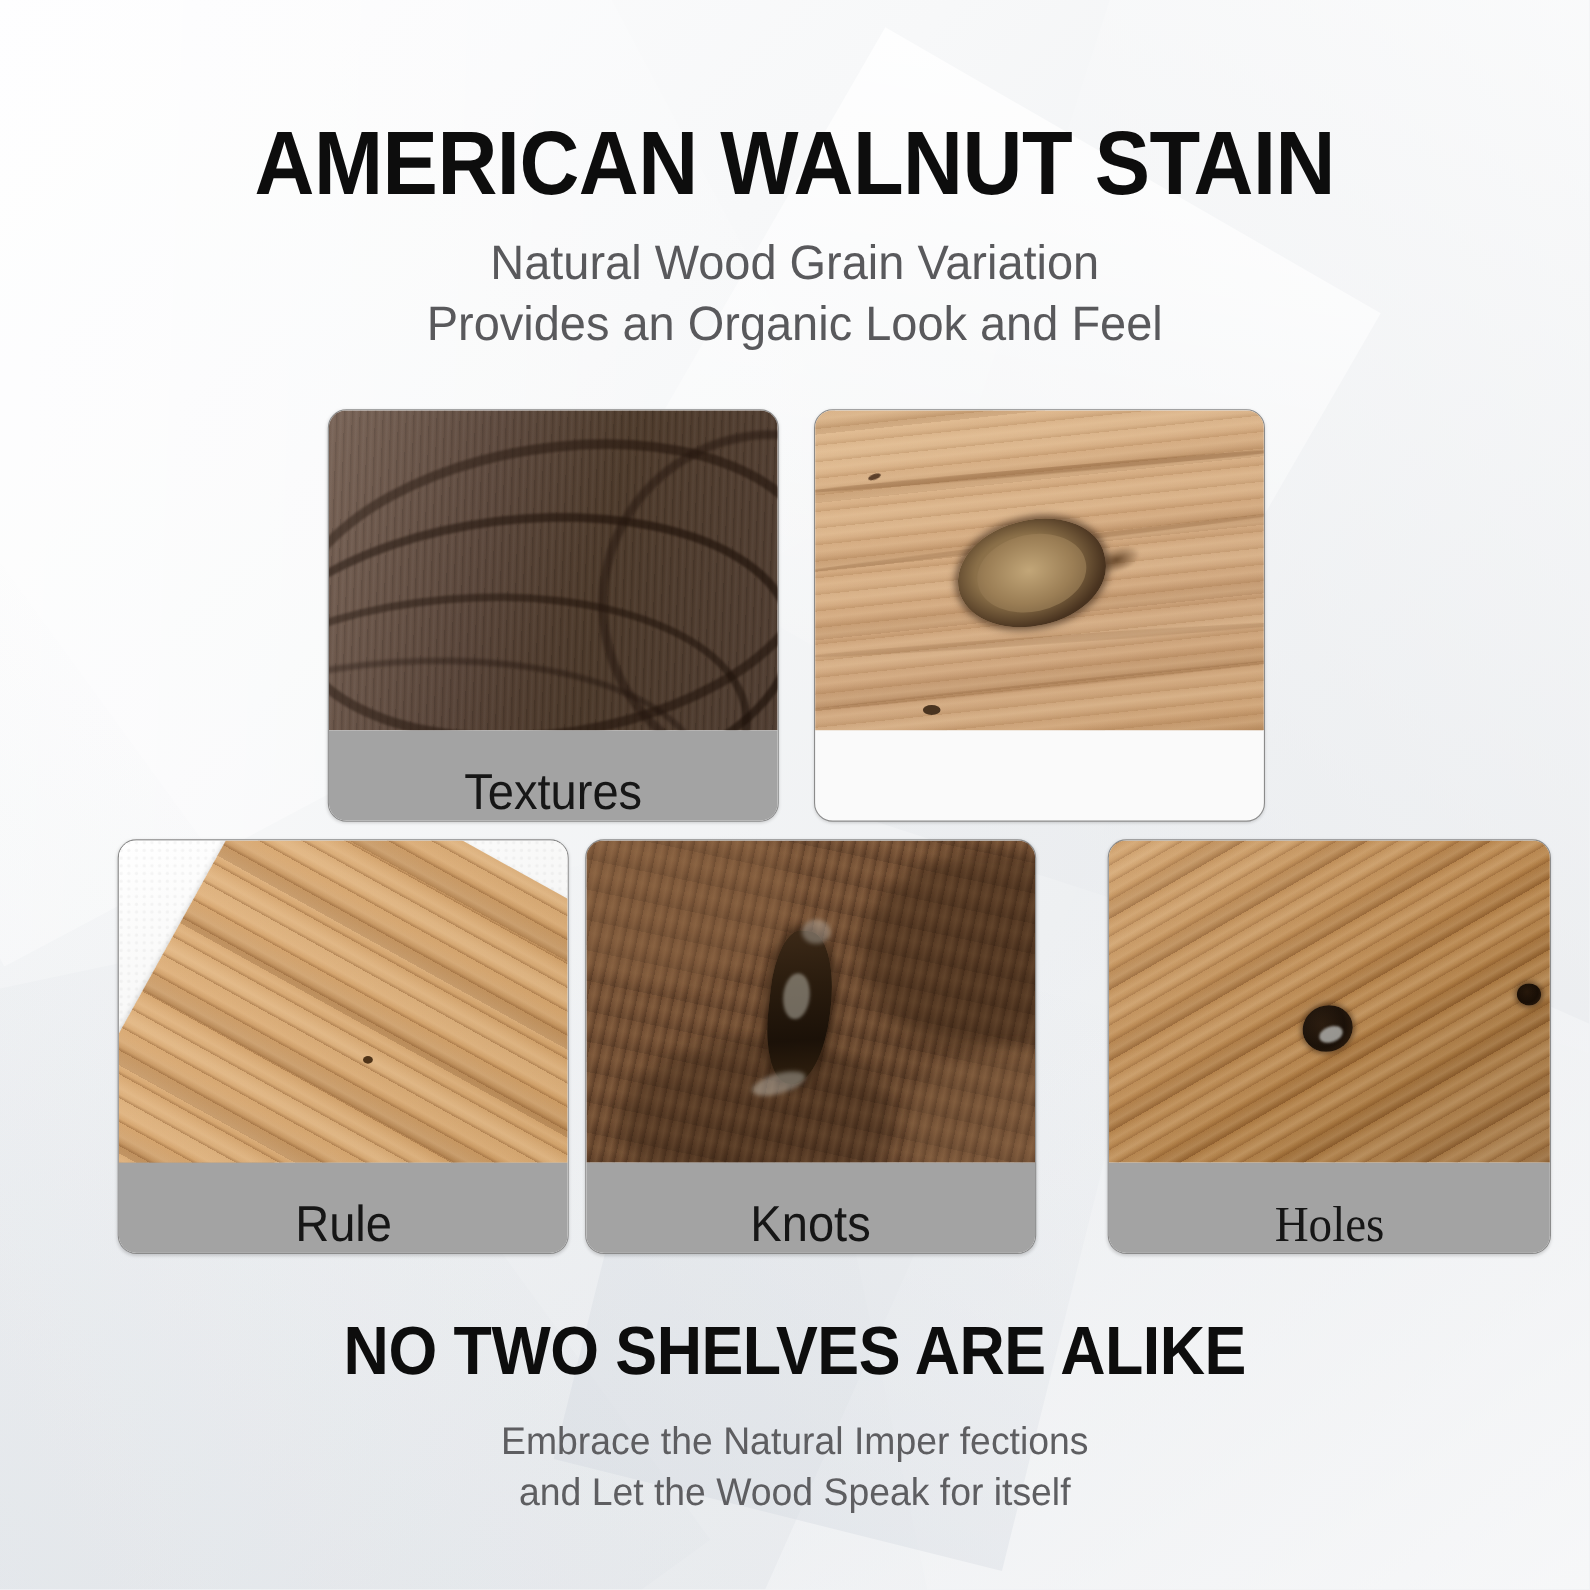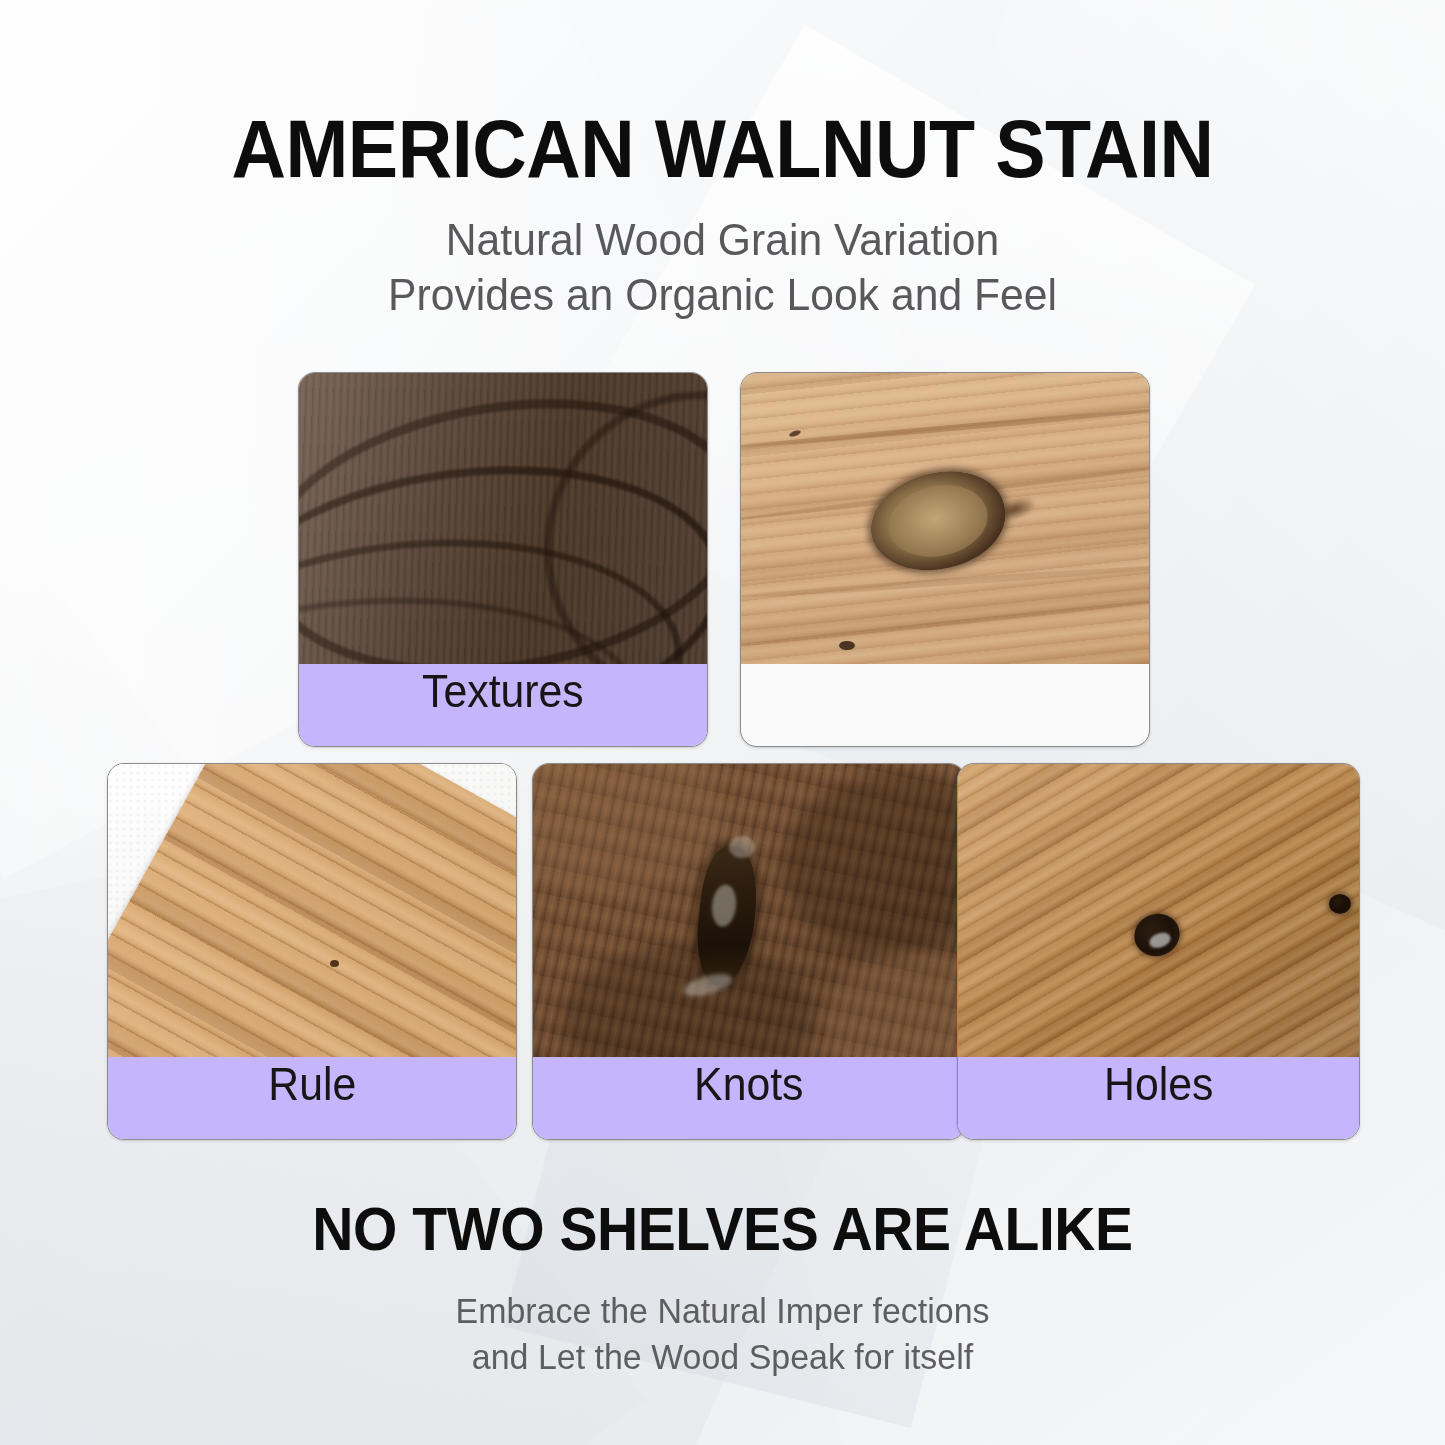--- a/index.html
+++ b/index.html
@@ -61,41 +61,41 @@
   
   .card{
     position:absolute;border-radius:17px;overflow:hidden;
     background:#fafafa;
     border:1.3px solid #8b8b8b;
     box-shadow:0 1px 3px rgba(0,0,0,.16);
   }
   .photo{position:absolute;left:0;right:0;top:0;overflow:hidden;}
   .labelbar{
     position:absolute;left:0;right:0;bottom:0;
-    background:#c4b5fd;display:flex;align-items:flex-start;justify-content:center;
+    background:#a3a3a3;display:flex;align-items:flex-end;justify-content:center;
   }
   .labeltxt{
     font-size:46px;color:#161616;font-weight:400;
     transform:scaleX(0.93);transform-origin:center;white-space:nowrap;
   }
 
   
   #card-textures{left:298px;top:372px;width:408px;height:373px;}
   #card-textures .photo{height:291px;}
   #card-textures .labelbar{height:82px;}
   #card-cracks{left:740px;top:372px;width:408px;height:373px;}
   #card-cracks .photo{height:291px;}
   #card-cracks .labelbar{height:82px;}
   #card-rule{left:107px;top:763px;width:408px;height:375px;}
   #card-rule .photo{height:293px;}
   #card-rule .labelbar{height:82px;}
-  #card-knots{left:532px;top:763px;width:408px;height:375px;padding-left:24px;}
+  #card-knots{left:532px;top:763px;width:408px;height:375px;}
   #card-knots .photo{height:293px;}
   #card-knots .labelbar{height:82px;}
-  #card-holes{left:957px;top:763px;width:401px;height:375px;}
+  #card-holes{left:1007px;top:763px;width:401px;height:375px;font-family:Liberation Serif, serif;}
   #card-holes .photo{height:293px;}
   #card-holes .labelbar{height:82px;}
 
   
   .wood{position:absolute;inset:0;}
 
   
   .wood-textures{
     background:
       repeating-linear-gradient(92deg,

